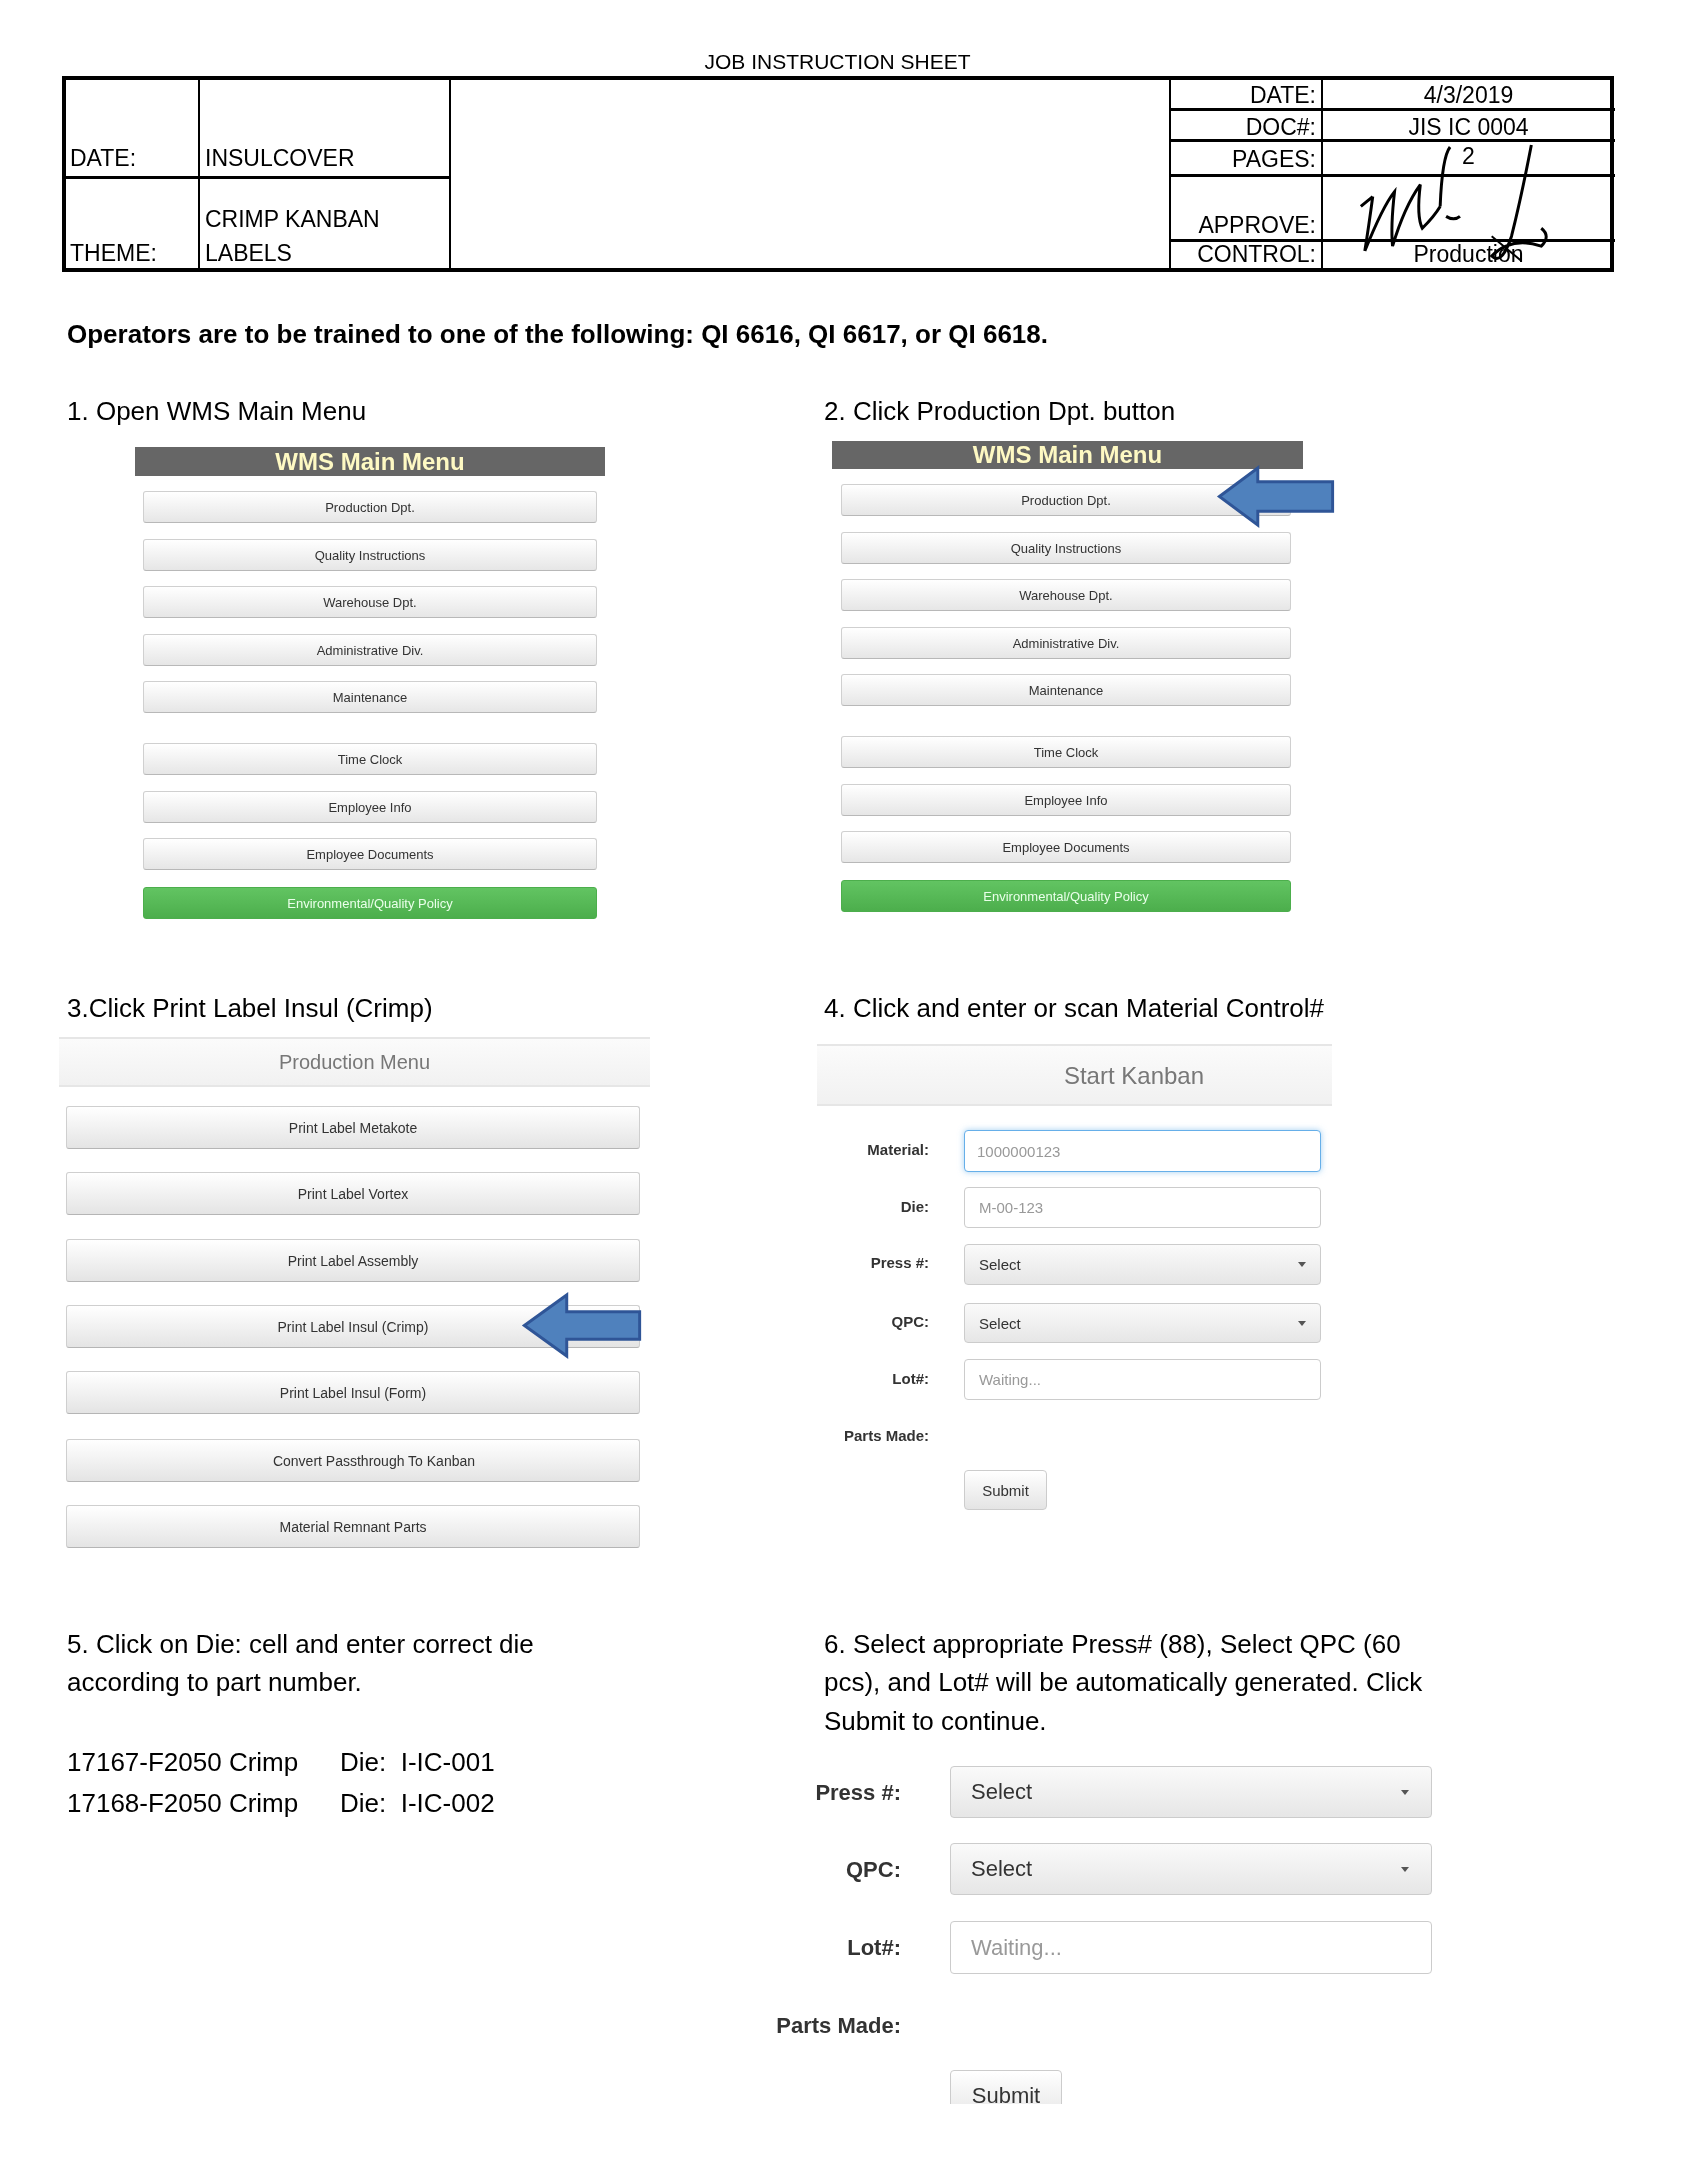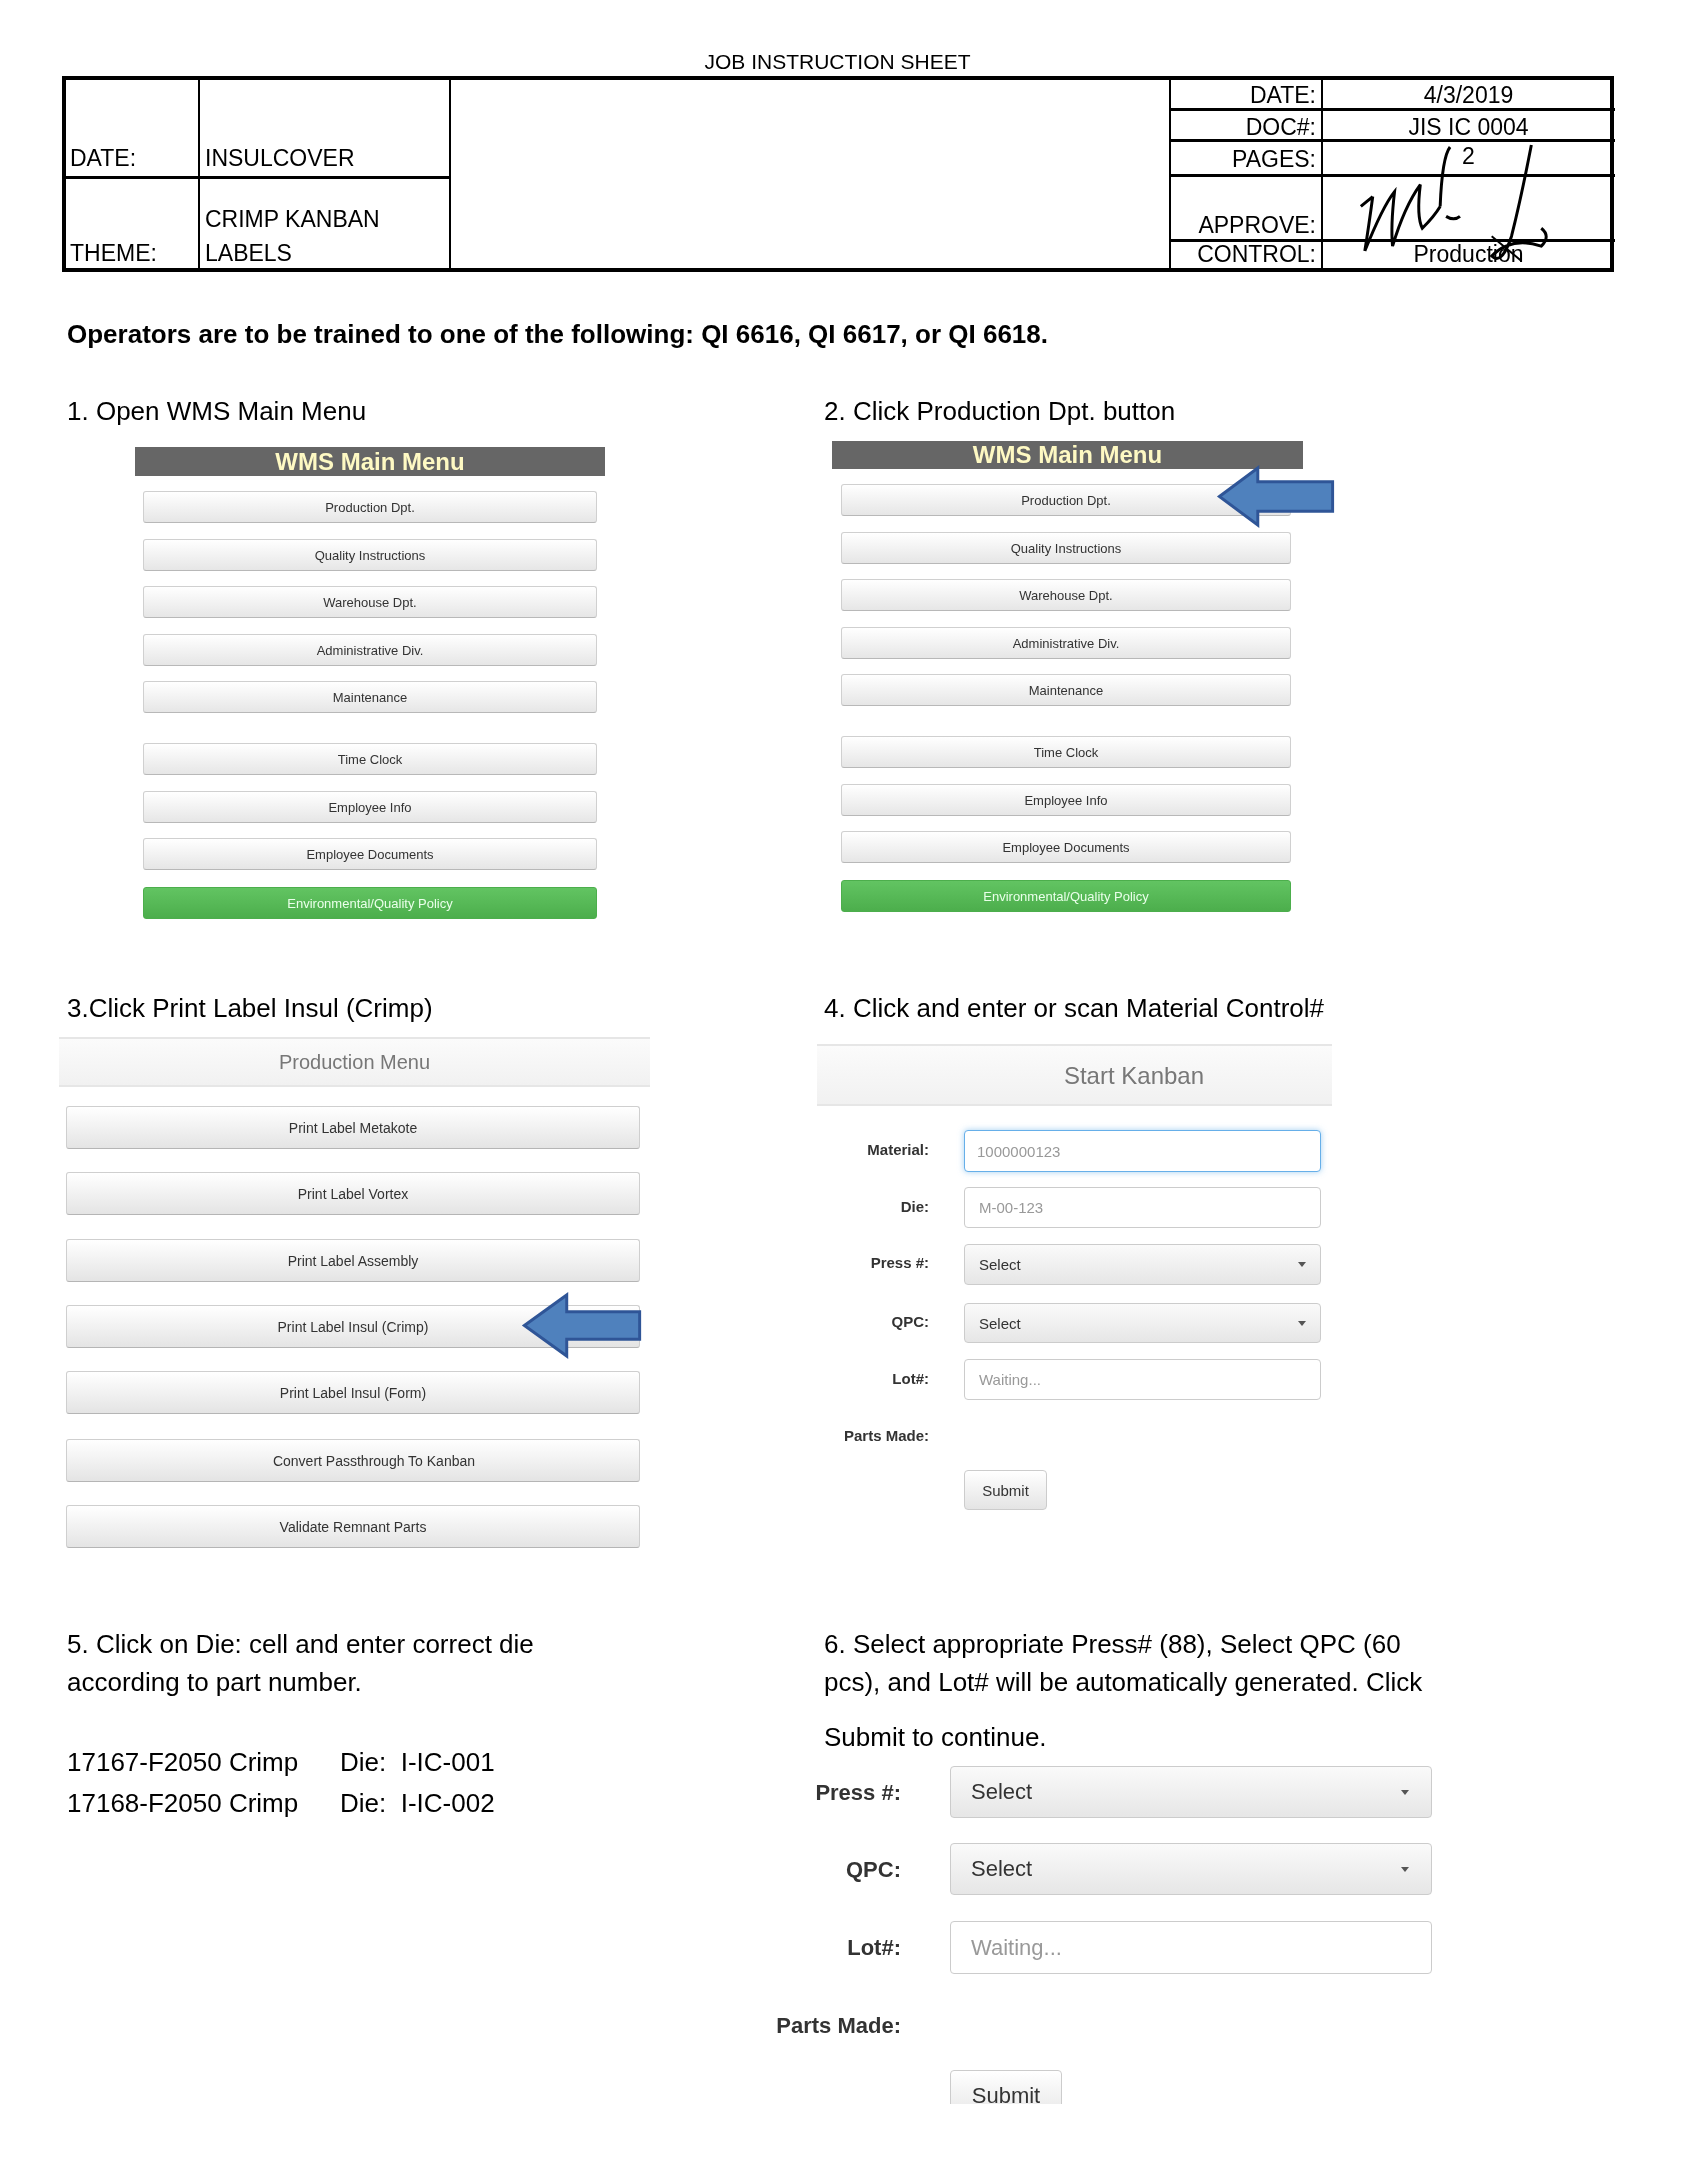--- a/index.html
+++ b/index.html
@@ -110,21 +110,21 @@
 
 <div class="abs step" style="left:67px;top:989px;">3.Click Print Label Insul (Crimp)</div>
 <div class="abs band" style="left:59px;top:1037px;width:591px;height:50px;line-height:46px;font-size:20px;">Production Menu</div>
 <div class="abs" style="left:66px;top:1106px;width:574px;">
   <div class="abs pbtn" style="left:0;top:0px;width:574px;height:43px;line-height:43px;">Print Label Metakote</div>
   <div class="abs pbtn" style="left:0;top:66px;width:574px;height:43px;line-height:43px;">Print Label Vortex</div>
   <div class="abs pbtn" style="left:0;top:133px;width:574px;height:43px;line-height:43px;">Print Label Assembly</div>
   <div class="abs pbtn" style="left:0;top:199px;width:574px;height:43px;line-height:43px;">Print Label Insul (Crimp)</div>
   <div class="abs pbtn" style="left:0;top:265px;width:574px;height:43px;line-height:43px;">Print Label Insul (Form)</div>
   <div class="abs pbtn" style="left:0;top:333px;width:574px;height:43px;line-height:43px;padding-left:42px;">Convert Passthrough To Kanban</div>
-  <div class="abs pbtn" style="left:0;top:399px;width:574px;height:43px;line-height:43px;">Validate Remnant Parts</div>
+  <div class="abs pbtn" style="left:0;top:399px;width:574px;height:43px;line-height:43px;">Material Remnant Parts</div>
 </div>
 <svg class="arrow" style="left:521px;top:1292px;" width="123" height="67" viewBox="0 0 124 68">
   <polygon points="3,34 46,3 46,20 120,20 120,48 46,48 46,65" fill="#4f81bd" stroke="#2f5597" stroke-width="3"></polygon>
 </svg>
 
 <div class="abs step" style="left:824px;top:989px;">4. Click and enter or scan Material Control#</div>
 <div class="abs band" style="left:817px;top:1044px;width:515px;height:62px;line-height:59px;font-size:24px;padding-left:119px;">Start Kanban</div>
 
 <div class="abs flabel" style="left:792px;width:137px;top:1141px;font-size:15px;">Material:</div>
 <div class="abs finput focus" style="left:964px;top:1130px;width:357px;height:42px;font-size:15px;padding-left:12px;" title="1000000123">
@@ -166,21 +166,21 @@
 </div>
 <div class="abs step" style="left:67px;top:1784px;">
   <span>17168-F2050 Crimp</span>
 </div>
 <div class="abs step" style="left:340px;top:1784px;">
   <span>Die:</span>&nbsp;&nbsp;<span>I-IC-002</span>
 </div>
 
 <div class="abs step" style="left:824px;top:1625px;">6. Select appropriate Press# (88), Select QPC (60</div>
 <div class="abs step" style="left:824px;top:1663px;">pcs), and Lot# will be automatically generated.  Click</div>
-<div class="abs step" style="left:824px;top:1702px;margin-top:16px;">Submit to continue.</div>
+<div class="abs step" style="left:824px;top:1702px;">Submit to continue.</div>
 
 <div class="abs flabel" style="left:752px;width:149px;top:1780px;font-size:22px;">Press #:</div>
 <div class="abs fselect" style="left:950px;top:1766px;width:482px;height:52px;font-size:22px;padding-left:20px;padding-right:22px;">
     <span>Select</span>
     <span class="caret"></span>
   </div>
 
 <div class="abs flabel" style="left:752px;width:149px;top:1857px;font-size:22px;">QPC:</div>
 <div class="abs fselect" style="left:950px;top:1843px;width:482px;height:52px;font-size:22px;padding-left:20px;padding-right:22px;">
     <span>Select</span>

